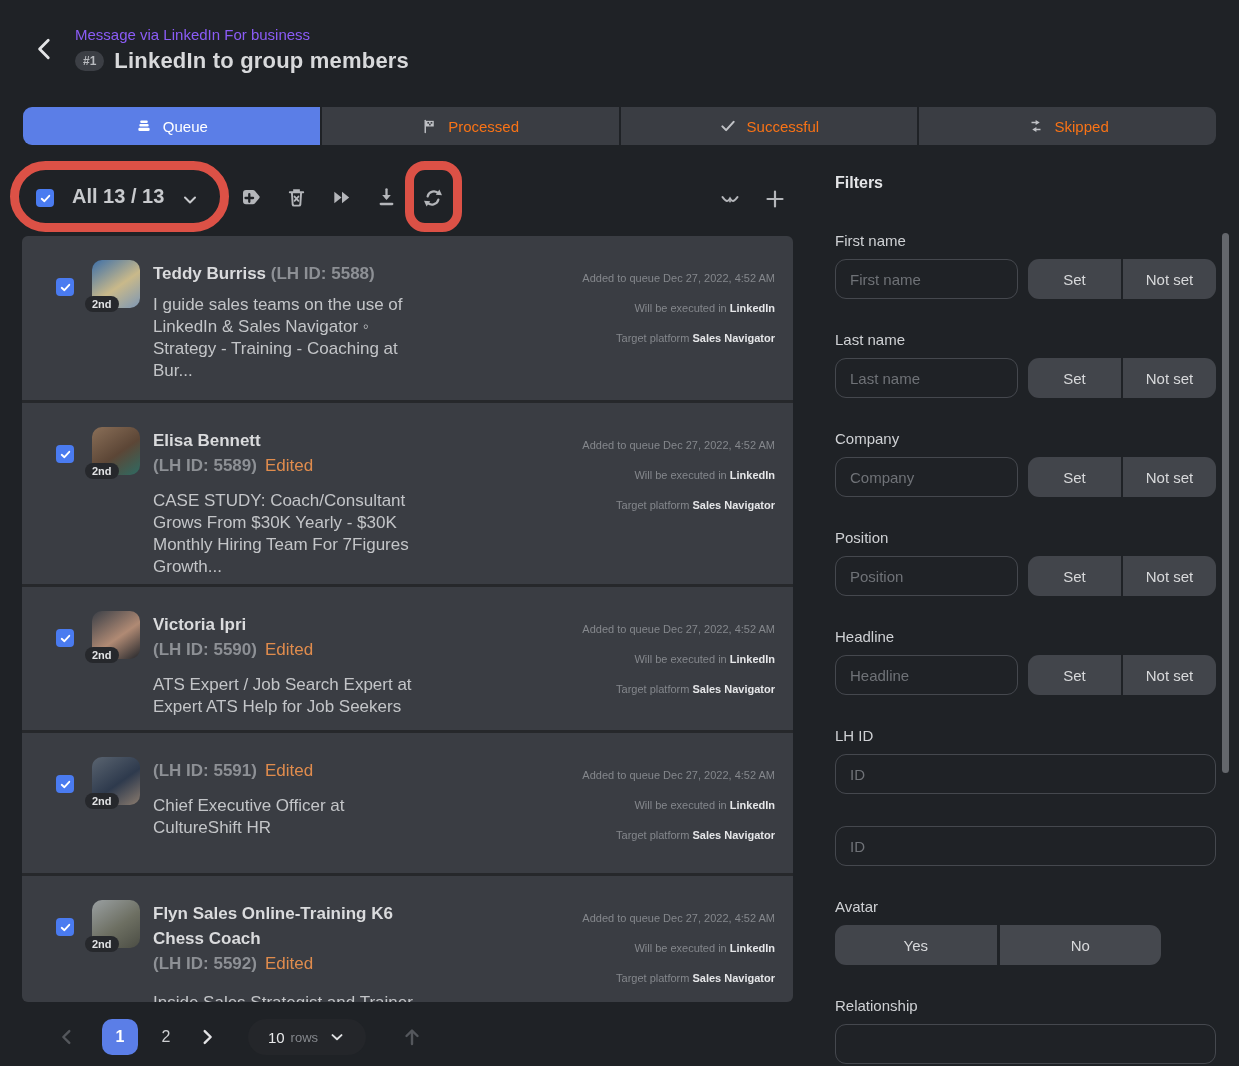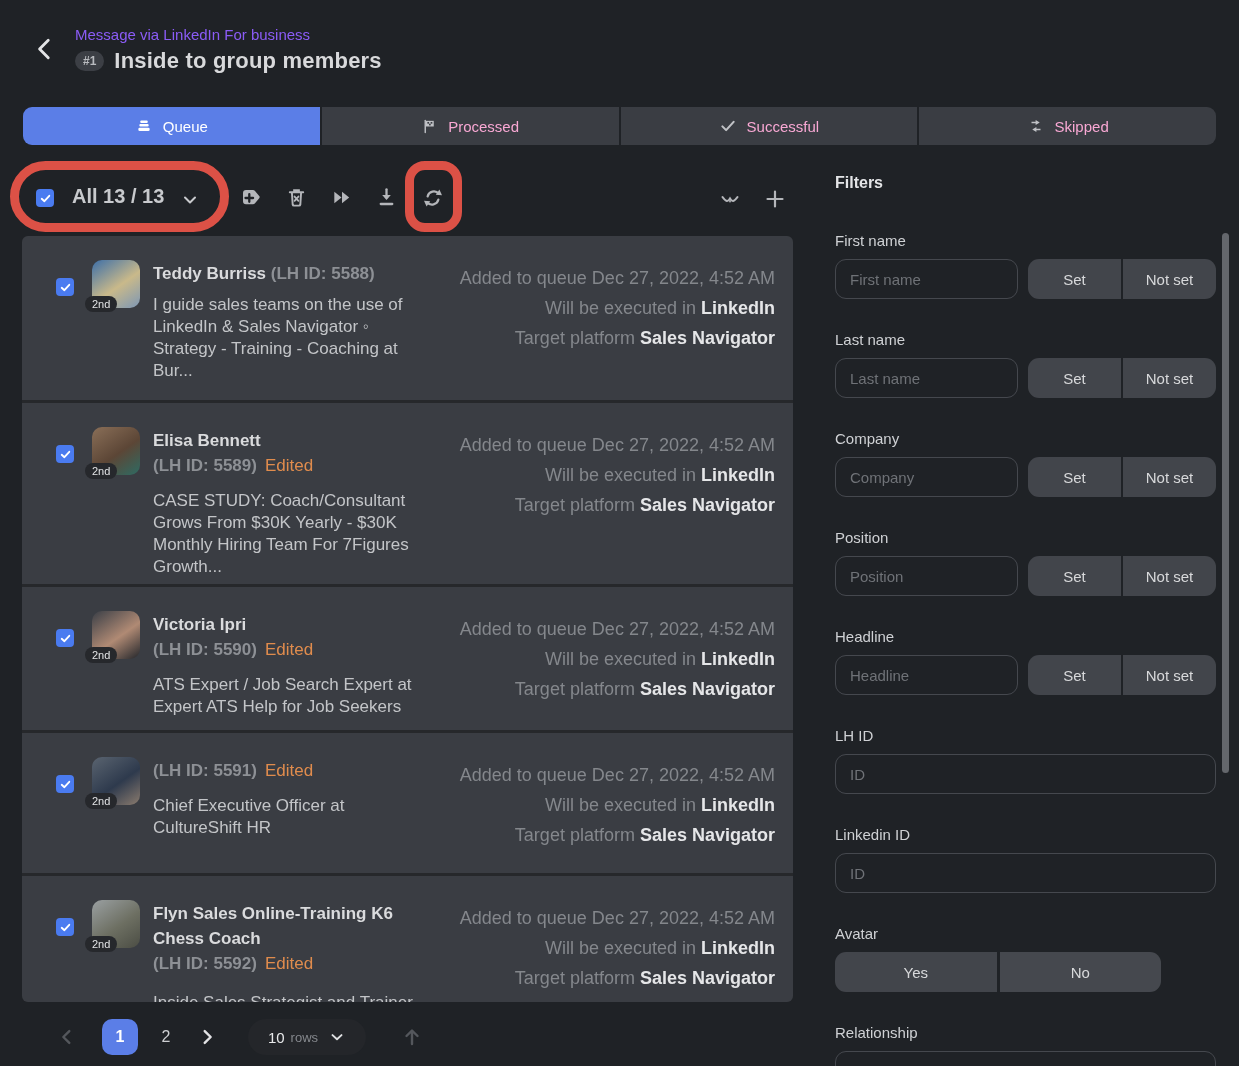--- a/index.html
+++ b/index.html
@@ -14,48 +14,48 @@
 
   
   .back-btn { position:absolute; left:32px; top:36px; width:26px; height:26px; color:#e3e4e6; cursor:pointer; }
   .hdr-subtitle { position:absolute; left:75px; top:26px; font-size:15px; color:#8b5cf6; }
   .hdr-titlerow { position:absolute; left:75px; top:48px; display:flex; align-items:center; gap:10px; }
   .hdr-badge { background:#3c3f45; color:#b9bbbf; font-size:12px; font-weight:bold; border-radius:10px; padding:3px 8px; }
   .hdr-title { font-size:22px; font-weight:bold; color:#d8d9db; letter-spacing:.2px; }
 
   
   .tabbar { position:absolute; left:23px; top:107px; width:1193px; height:38px; display:flex; gap:2px; border-radius:9px; overflow:hidden; }
-  .tab { flex:1; background:#3a3d43; color:#f9a8d4; display:flex; align-items:center; justify-content:center; gap:10px; font-size:15px; cursor:pointer; }
+  .tab { flex:1; background:#3a3d43; color:#f97316; display:flex; align-items:center; justify-content:center; gap:10px; font-size:15px; cursor:pointer; }
   .tab .ticon { color:#c0c2c6; }
   .tab.active { background:#5b7ee7; color:#fff; }
   .tab.active .ticon { color:#fff; }
 
   
   .toolbar { position:absolute; left:0; top:170px; width:820px; height:56px; }
   .cb { width:18px; height:18px; border-radius:4px; background:#4a7bf0; display:flex; align-items:center; justify-content:center; cursor:pointer; flex:none; }
   .toolbar .cb { position:absolute; left:36px; top:19px; }
   .sel-label { position:absolute; left:72px; top:15px; font-size:20px; font-weight:bold; color:#c8cacd; cursor:pointer; }
   .sel-chevron { position:absolute; left:180px; top:20px; color:#c8cacd; cursor:pointer; }
   .tb-icon { position:absolute; top:16px; width:24px; height:24px; color:#b4b6ba; cursor:pointer; }
   .red-annot { position:absolute; border:9px solid #dc5146; pointer-events:none; z-index:5; }
   .annot-1 { left:10px; top:161px; width:219px; height:71px; border-radius:36px; }
   .annot-2 { left:405px; top:161px; width:57px; height:71px; border-radius:20px; }
 
   
   .listpanel { position:absolute; left:22px; top:236px; width:771px; height:766px; background:#26282b; border-radius:6px; overflow:hidden; }
   .row { background:#3a3d43; display:flex; margin-bottom:3px; }
   .row-check { width:22px; margin:42px 0 0 34px; flex:none; }
   .row-avatar { position:relative; width:48px; height:48px; border-radius:10px; margin:24px 0 0 14px; flex:none; }
-  .deg-badge { position:absolute; left:-7px; bottom:-4px; background:#26282c; color:#e2e3e5; font-size:11px; font-weight:normal; padding:2px 7px; border-radius:10px; }
+  .deg-badge { position:absolute; left:-7px; bottom:-4px; background:#26282c; color:#e2e3e5; font-size:11px; font-weight:bold; padding:2px 7px; border-radius:10px; }
   .row-text { width:276px; margin-left:13px; padding-top:25px; flex:none; }
   .name-line { font-size:17px; font-weight:bold; color:#dadbdd; line-height:25px; }
   .lh-id { color:#8d9095; }
   .edited { color:#e08c4d; font-weight:normal; margin-left:8px; }
   .headline { margin-top:8px; font-size:17px; color:#c3c5c8; line-height:22px; }
-  .row-right { flex:1; text-align:right; padding:27px 18px 0 0; font-size:18px; color:#84878c; line-height:30px; white-space:nowrap; }
+  .row-right { flex:1; text-align:right; padding:27px 18px 0 0; font-size:11px; color:#84878c; line-height:30px; white-space:nowrap; }
   .row-right b { color:#e5e6e8; font-weight:bold; }
 
   
   .pager { position:absolute; left:22px; top:1014px; width:771px; height:46px; display:flex; align-items:center; }
   .pg-prev { margin-left:34px; color:#54575c; cursor:pointer; }
   .pg-1 { margin-left:24px; width:36px; height:36px; background:#5b7ee7; border-radius:10px; color:#fff; font-size:16px; font-weight:bold; display:flex; align-items:center; justify-content:center; cursor:pointer; }
   .pg-2 { margin-left:10px; width:36px; text-align:center; color:#cdcfd2; font-size:16px; cursor:pointer; }
   .pg-next { margin-left:12px; color:#e2e3e5; cursor:pointer; }
   .rows-pill { margin-left:30px; width:118px; height:36px; background:#24262a; border-radius:18px; display:flex; align-items:center; justify-content:center; gap:6px; cursor:pointer; }
   .rows-num { color:#e8e9eb; font-size:15px; }
@@ -83,21 +83,21 @@
 <body>
 
 <div class="back-btn">
   <svg viewBox="0 0 24 24" width="26" height="26">
       <path d="M15 4 L7 12 L15 20" fill="none" stroke="currentColor" stroke-width="2.6" stroke-linecap="round" stroke-linejoin="round"></path>
     </svg>
 </div>
 <div class="hdr-subtitle">Message via LinkedIn For business</div>
 <div class="hdr-titlerow">
   <span class="hdr-badge">#1</span>
-  <span class="hdr-title">Inside to group members</span>
+  <span class="hdr-title">LinkedIn to group members</span>
 </div>
 
 <div class="tabbar">
   <div class="tab active">
     <span class="ticon">
       <svg viewBox="0 0 24 24" width="18" height="18" fill="currentColor">
           <rect x="7" y="4.5" width="10" height="3.4" rx="1.4"></rect>
           <rect x="5.8" y="9.3" width="12.4" height="3.4" rx="1.4"></rect>
           <rect x="4.5" y="14.2" width="15" height="4.6" rx="1.8"></rect>
         </svg>
@@ -401,21 +401,20 @@
         </div>
     </div>
   </div>
 
   <div class="fsec">
     <div class="flabel">LH ID</div>
     <input class="finput full" placeholder="ID" style="">
   </div>
 
   <div class="fsec">
-    <div class="flabel">Linkedin ID</div>
     <input class="finput full" placeholder="ID" style="">
   </div>
 
   <div class="fsec">
     <div class="flabel">Avatar</div>
     <div class="seg full">
         <button>Yes</button>
         <button>No</button>
       </div>
   </div>

